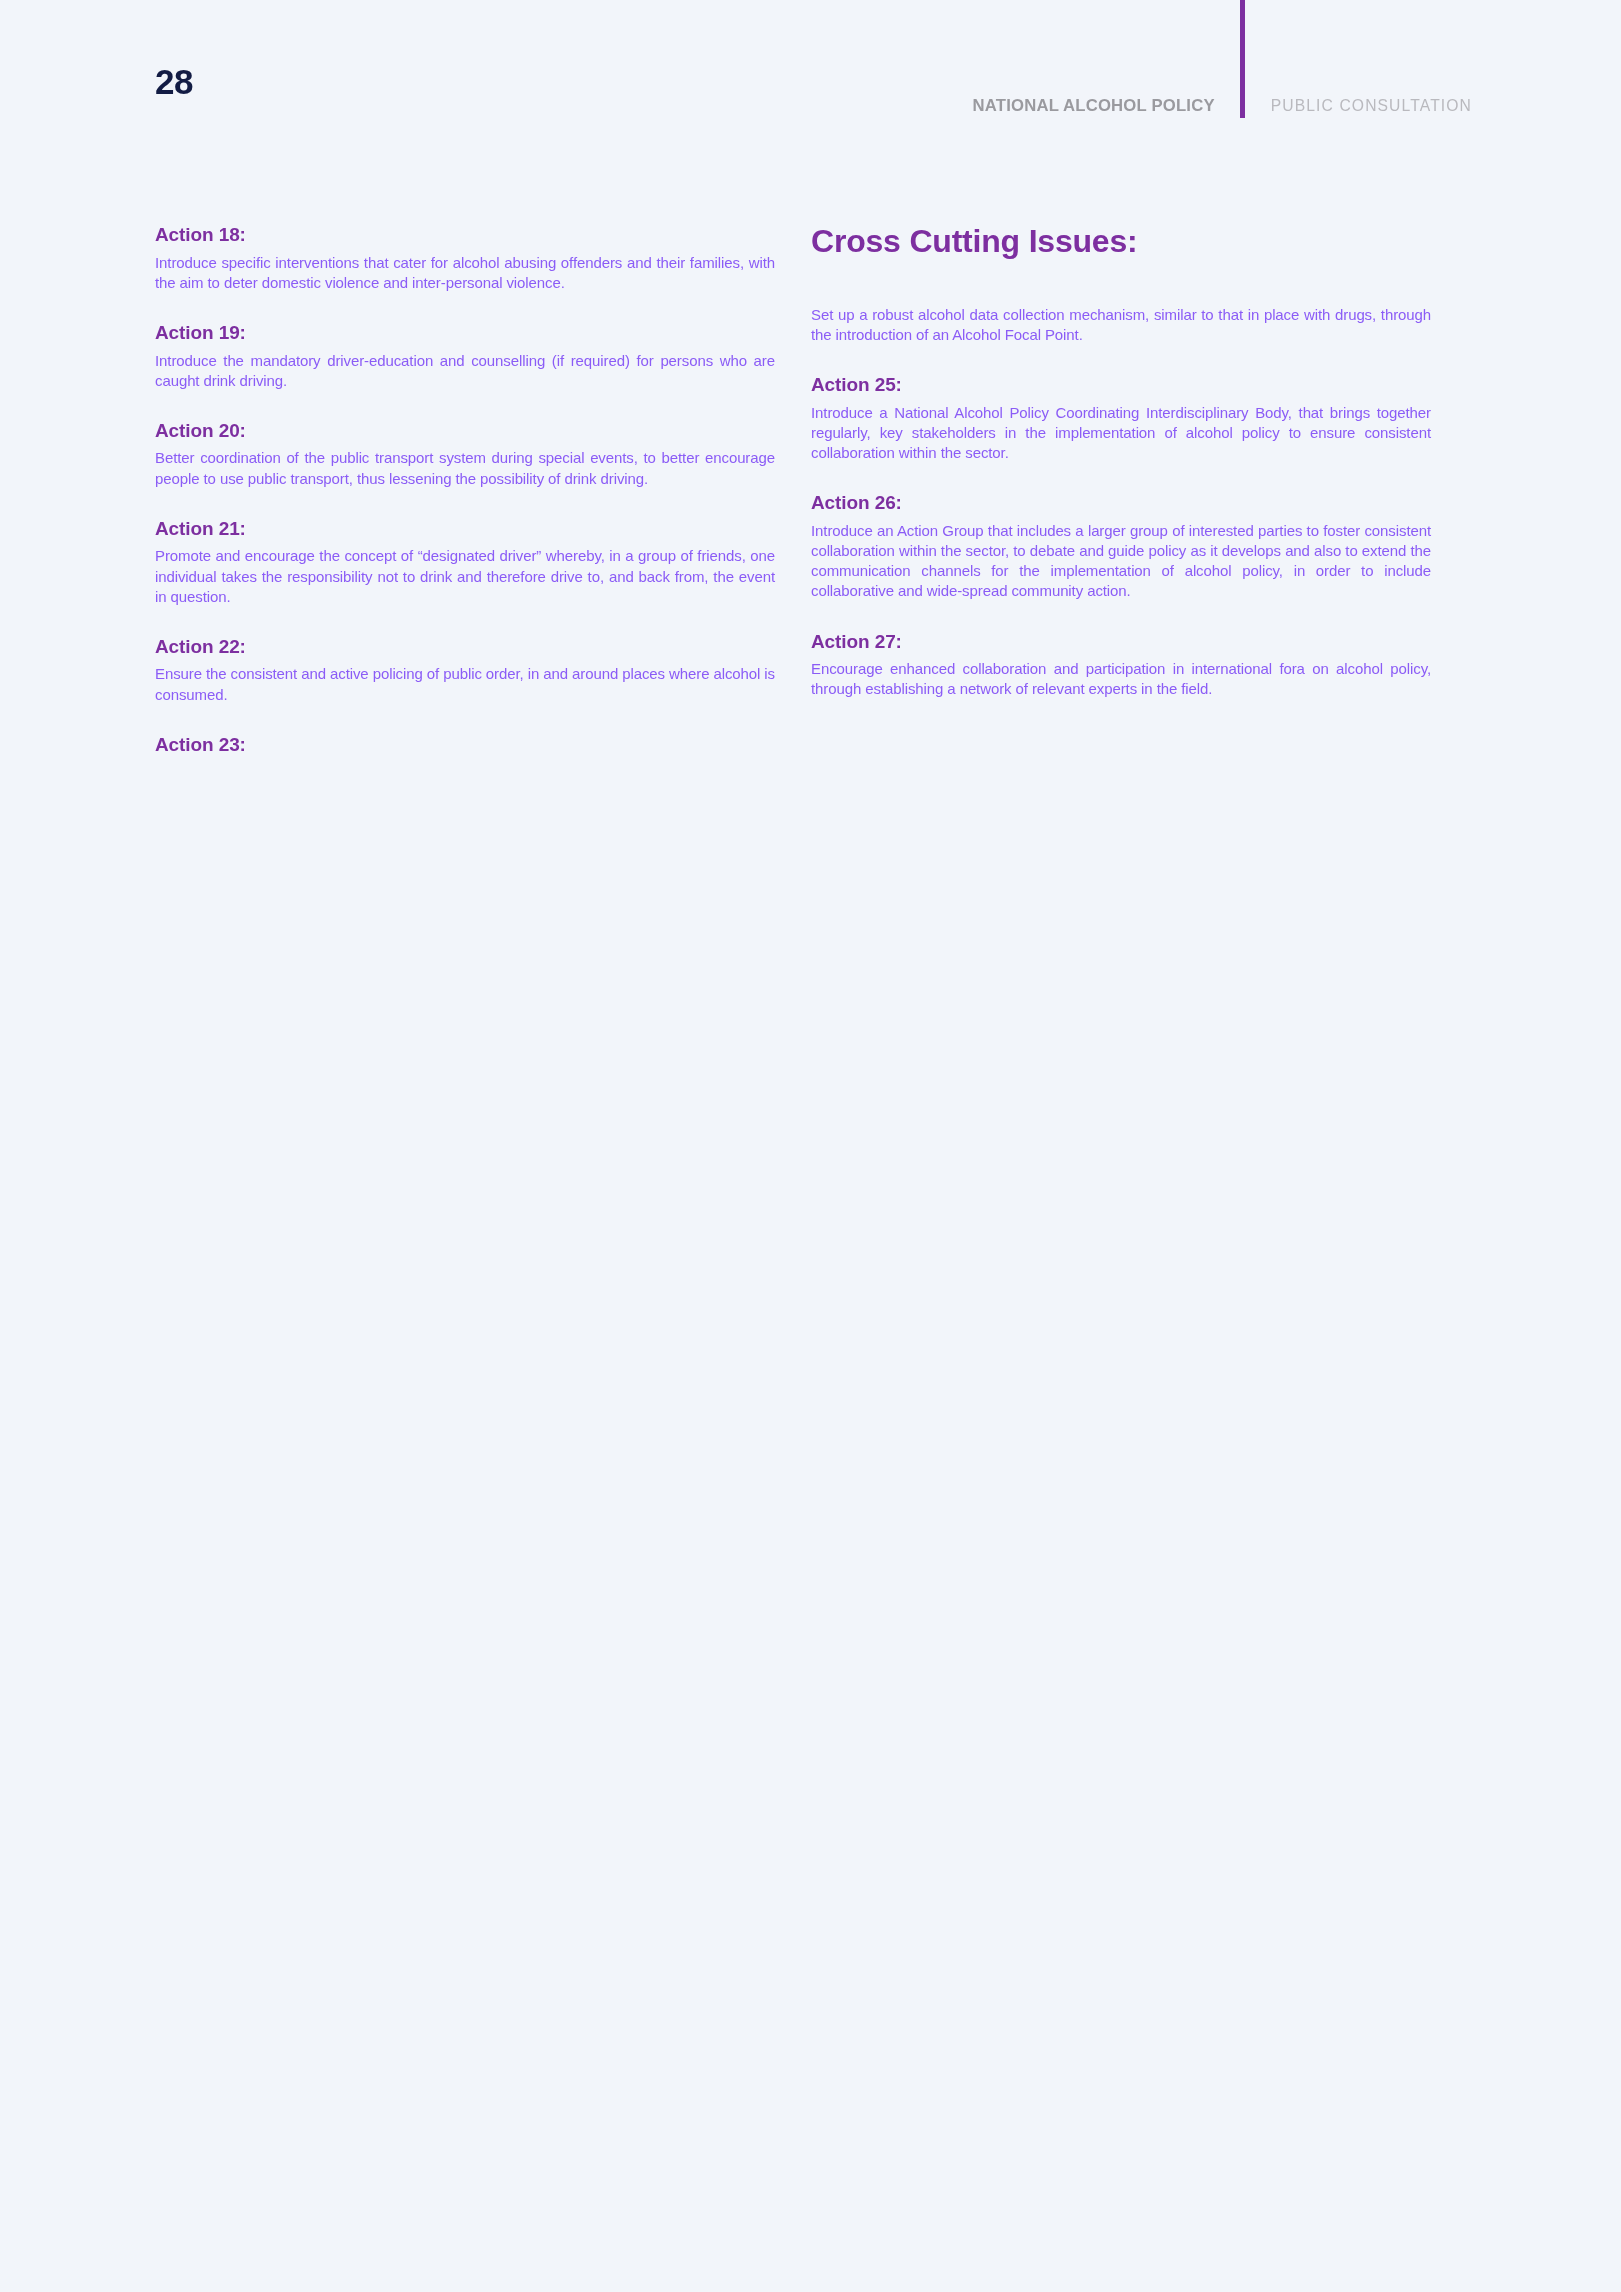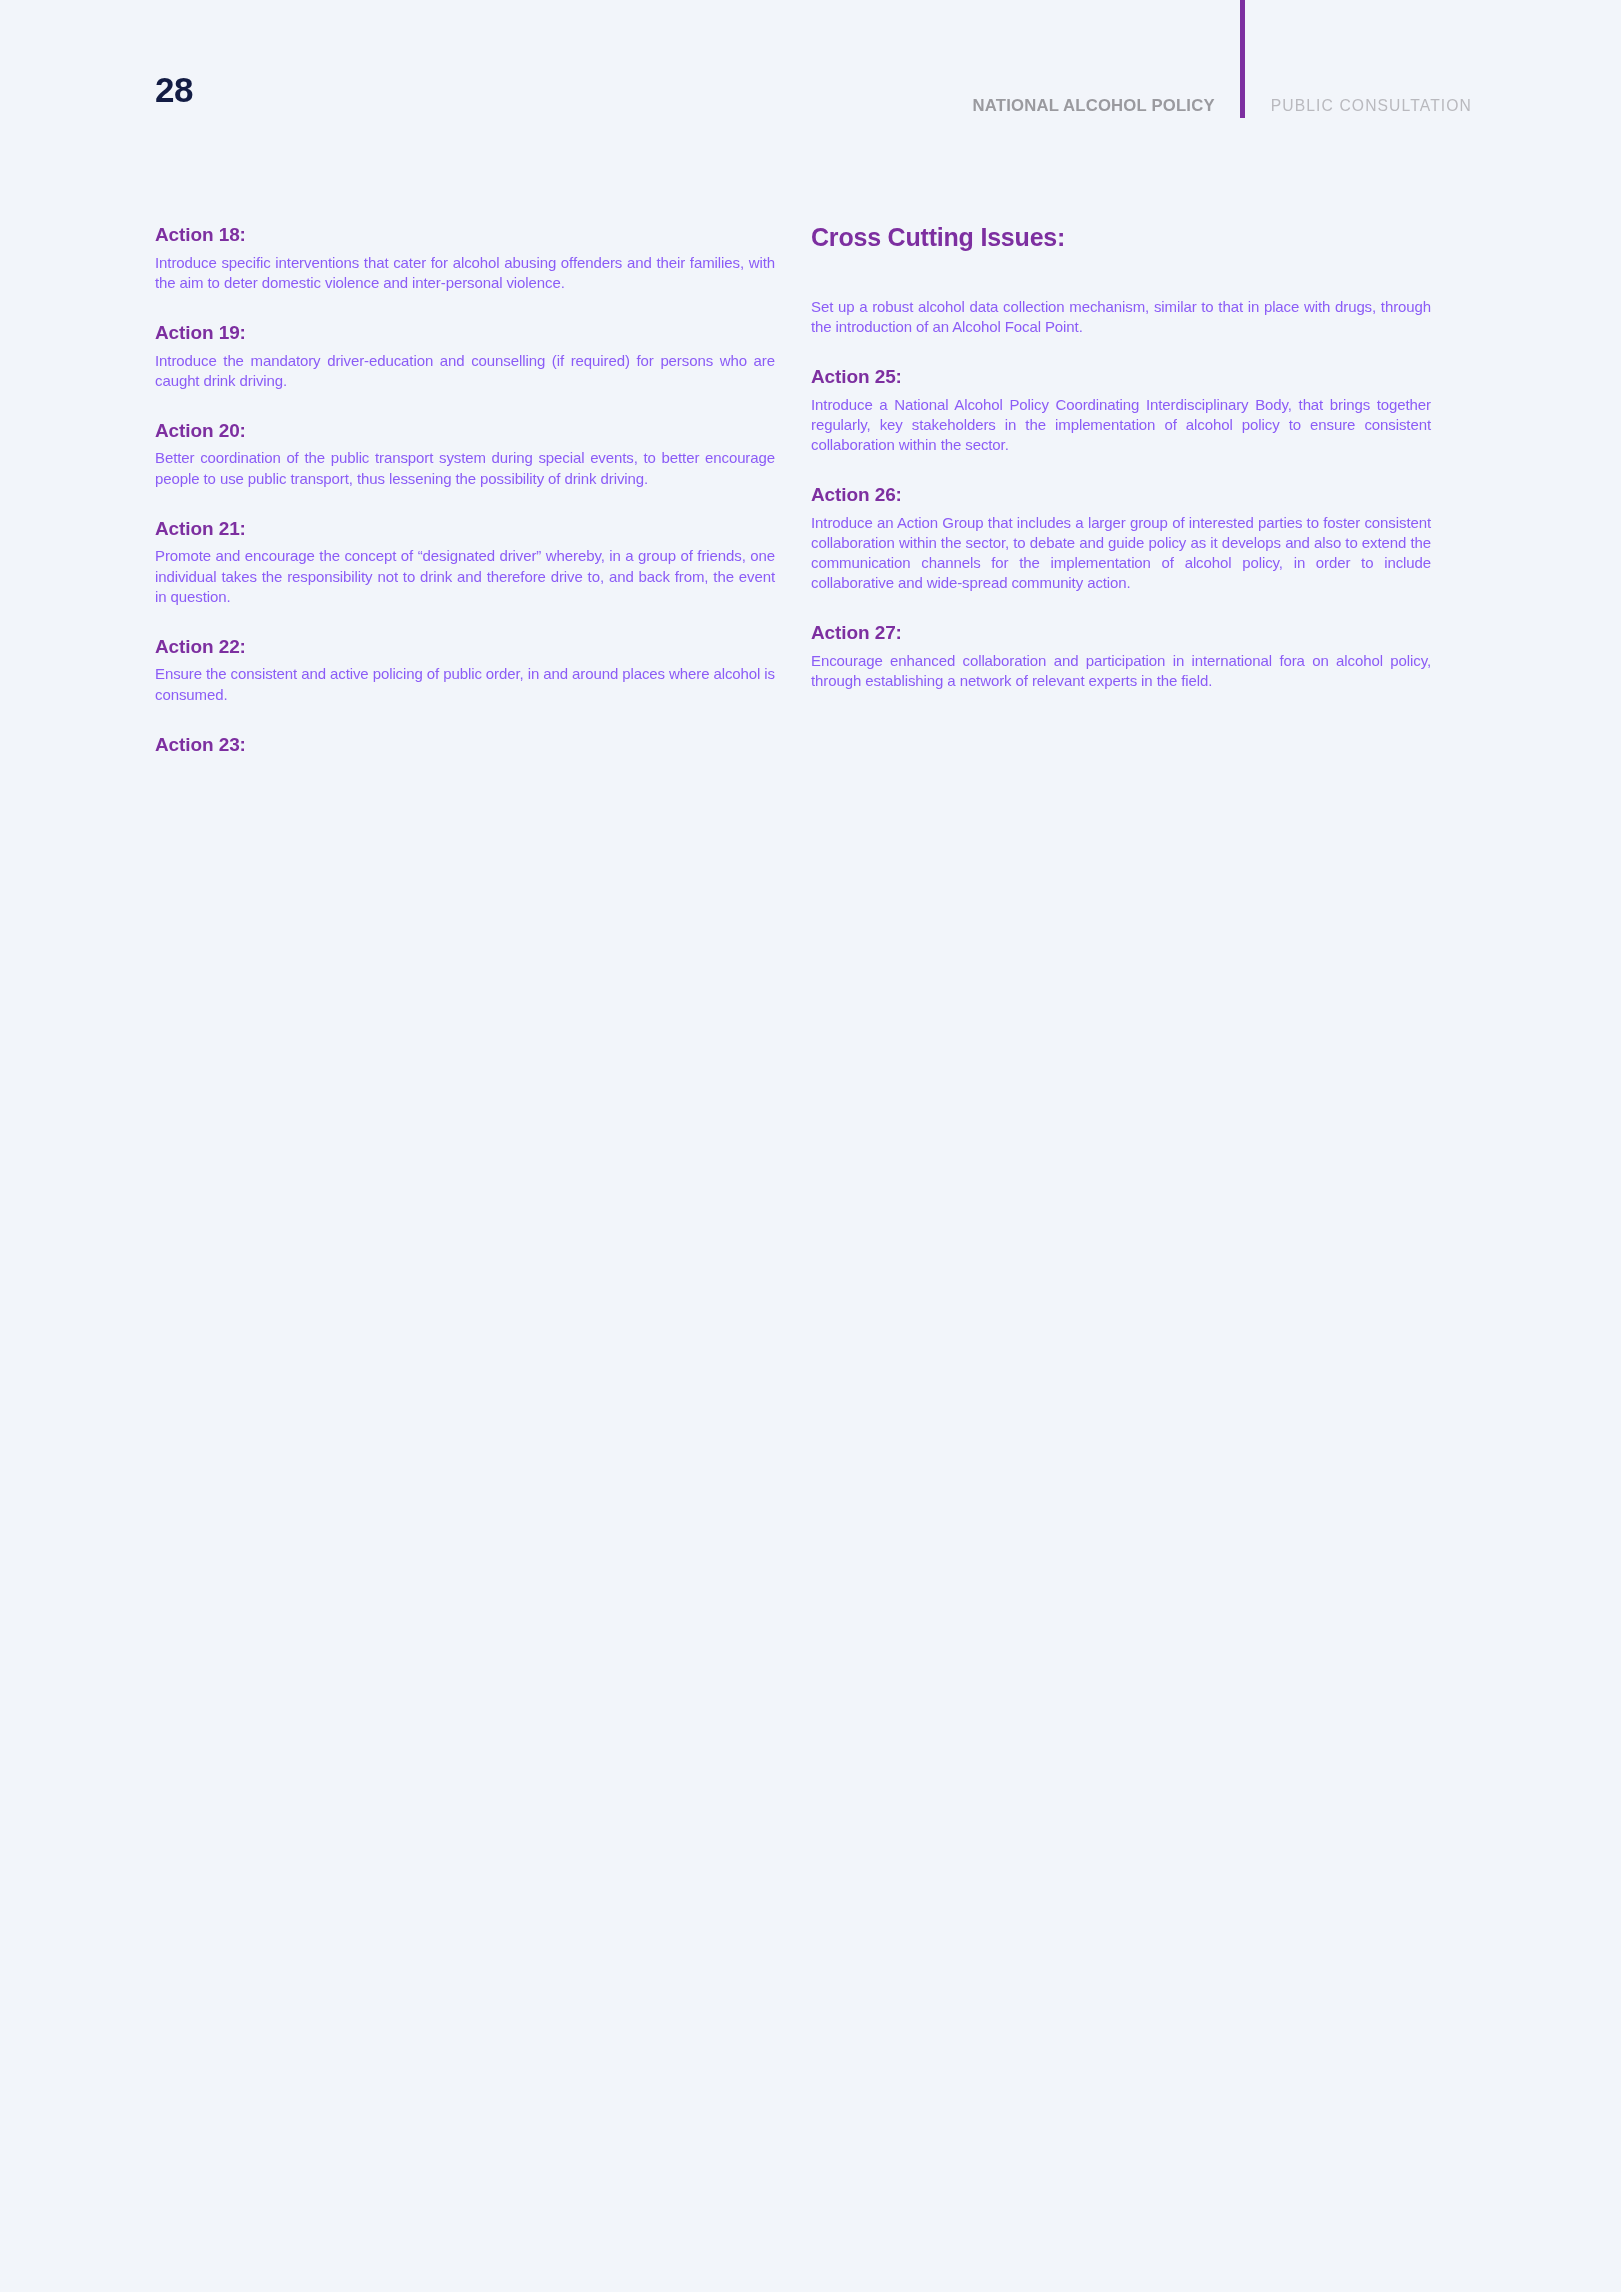--- a/index.html
+++ b/index.html
@@ -12,21 +12,21 @@
     background: #f2f5fa;
     font-family: "Liberation Sans", sans-serif;
     position: relative;
     overflow: hidden;
   }
 
   
   .page-number {
     position: absolute;
     left: 155px;
-    top: 72px;
+    top: 64px;
     font-size: 35px;
     font-weight: bold;
     color: #131c44;
     letter-spacing: -0.5px;
     line-height: 1;
   }
 
   .header-right {
     position: absolute;
     right: 149px;
@@ -74,21 +74,21 @@
     left: 155px;
     width: 1317px;
     display: flex;
     gap: 36px;
   }
   .column {
     width: 620px;
   }
 
   .section-heading {
-    font-size: 25px;
+    font-size: 32px;
     font-weight: bold;
     color: #7d2fa0;
     letter-spacing: -0.2px;
     margin: 0 0 45px 0;
     line-height: 1.15;
   }
 
   .action-block {
     margin-bottom: 28px;
   }

